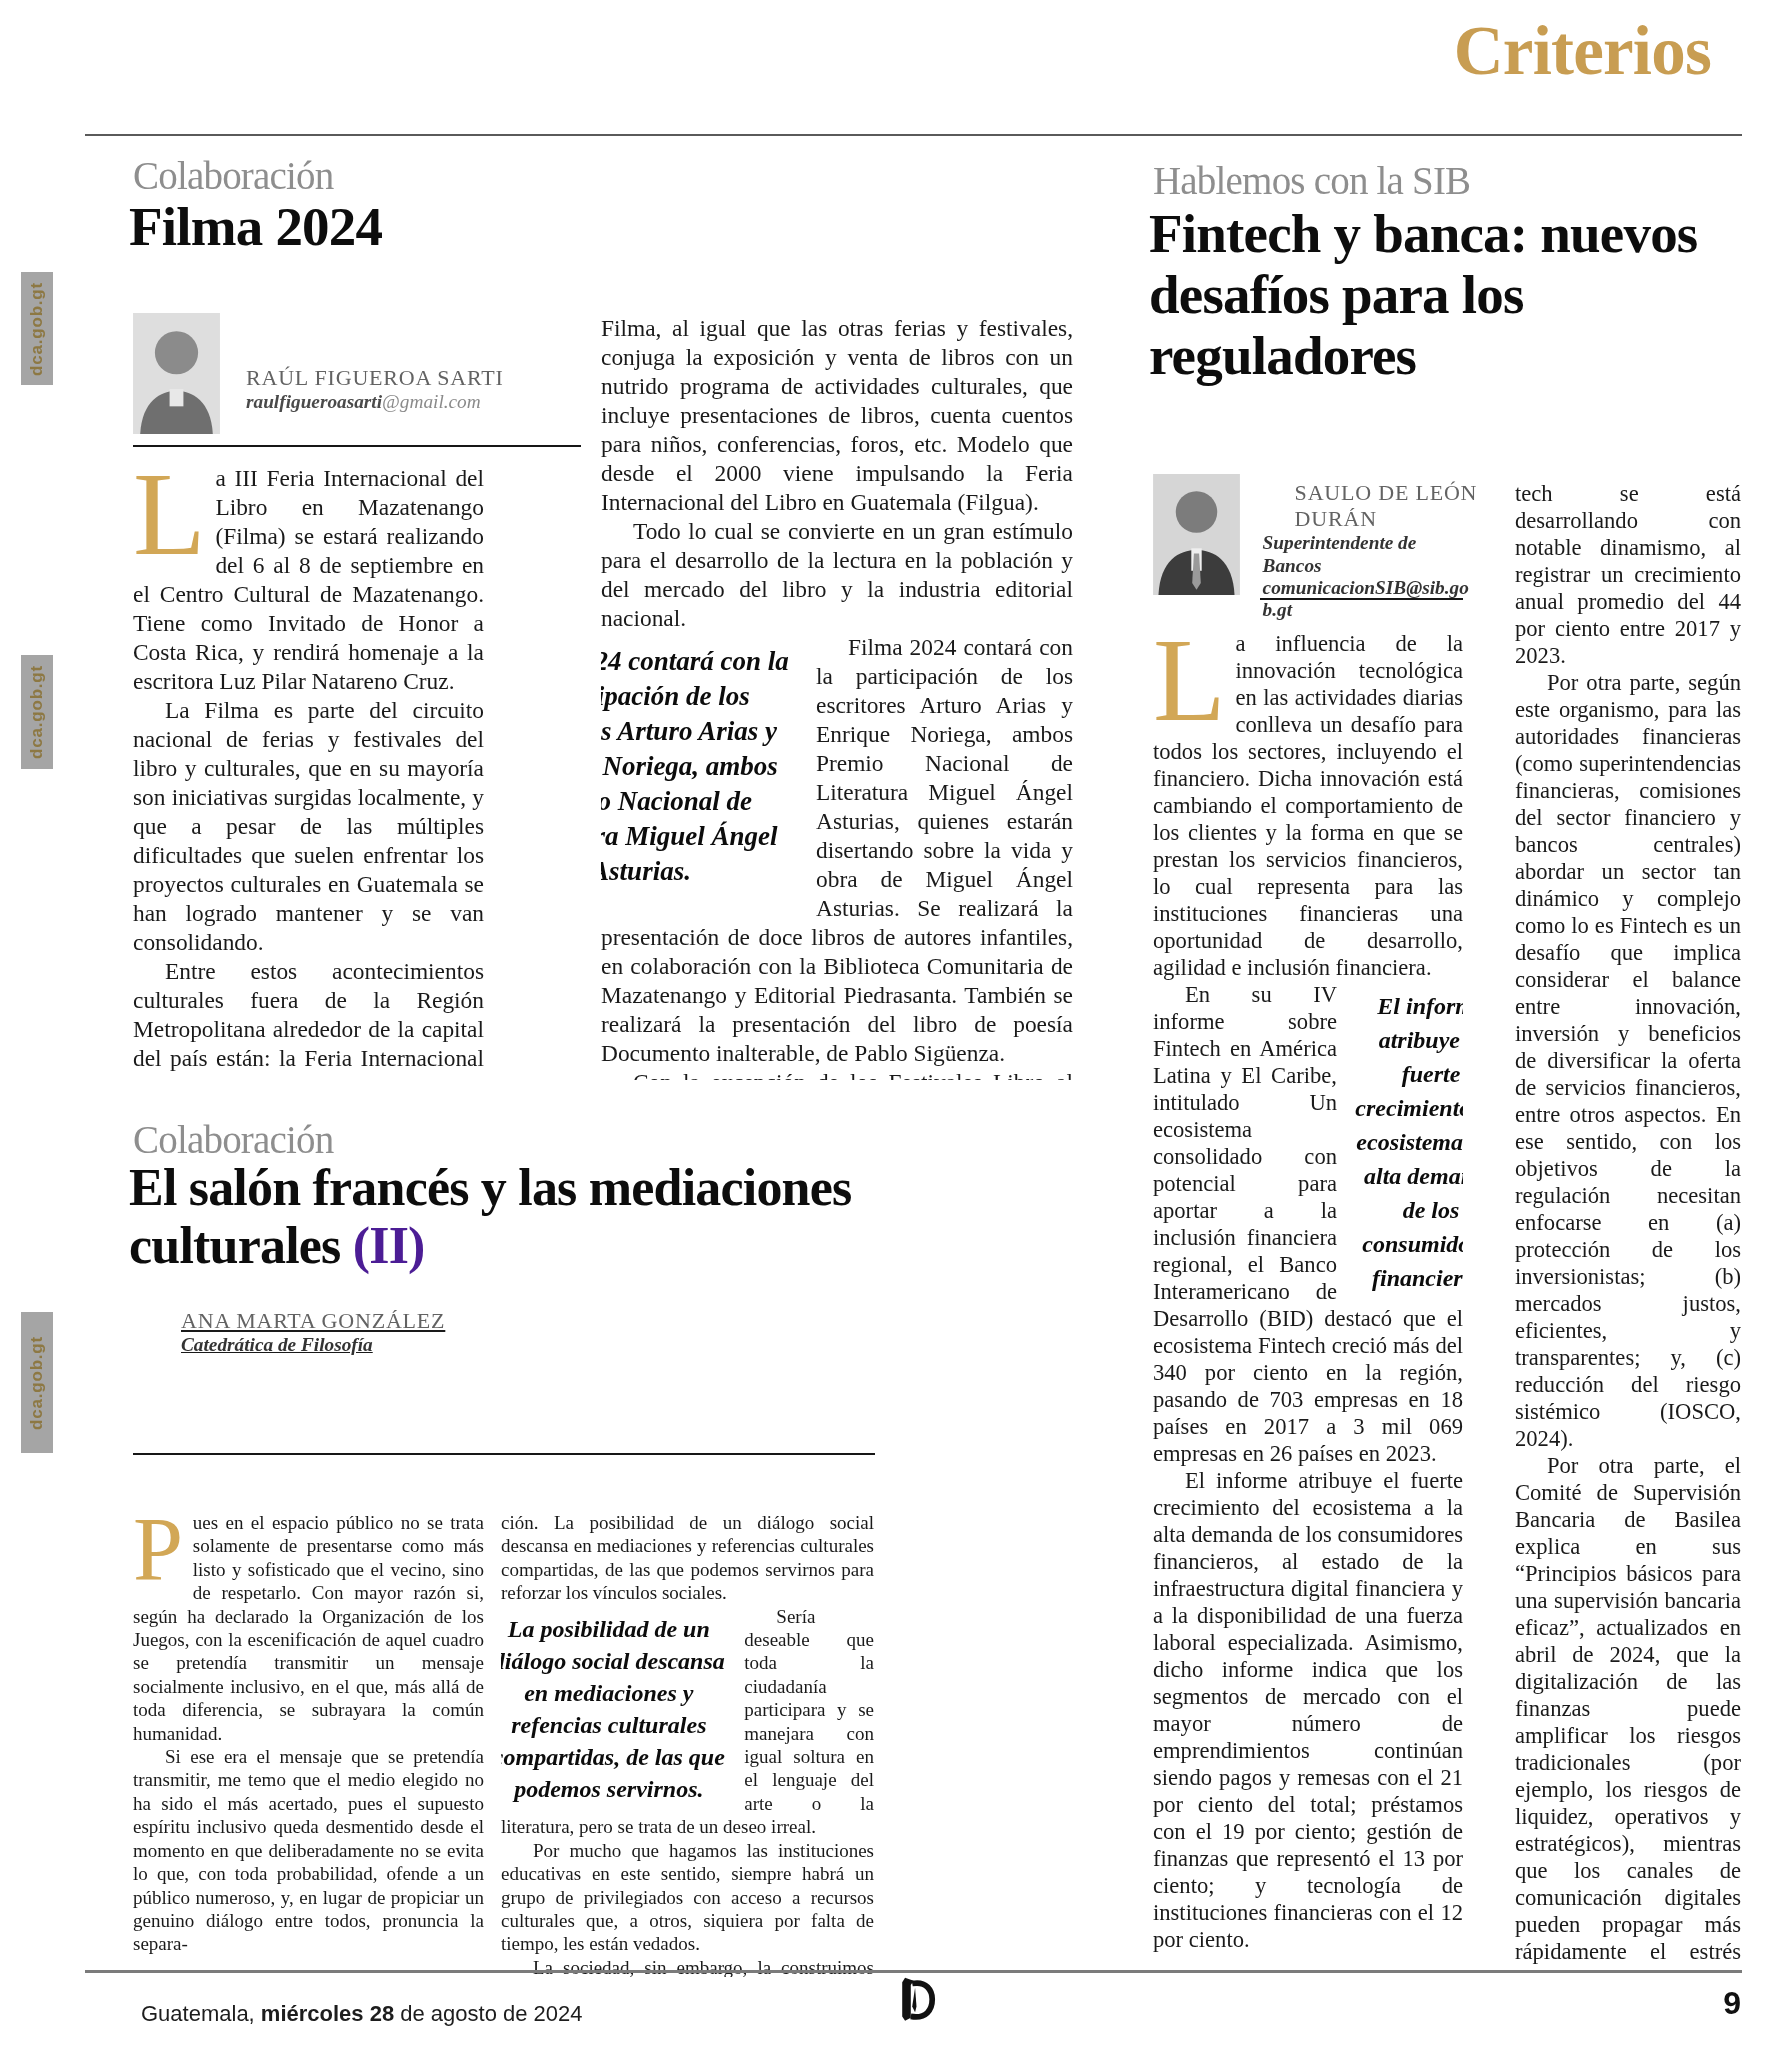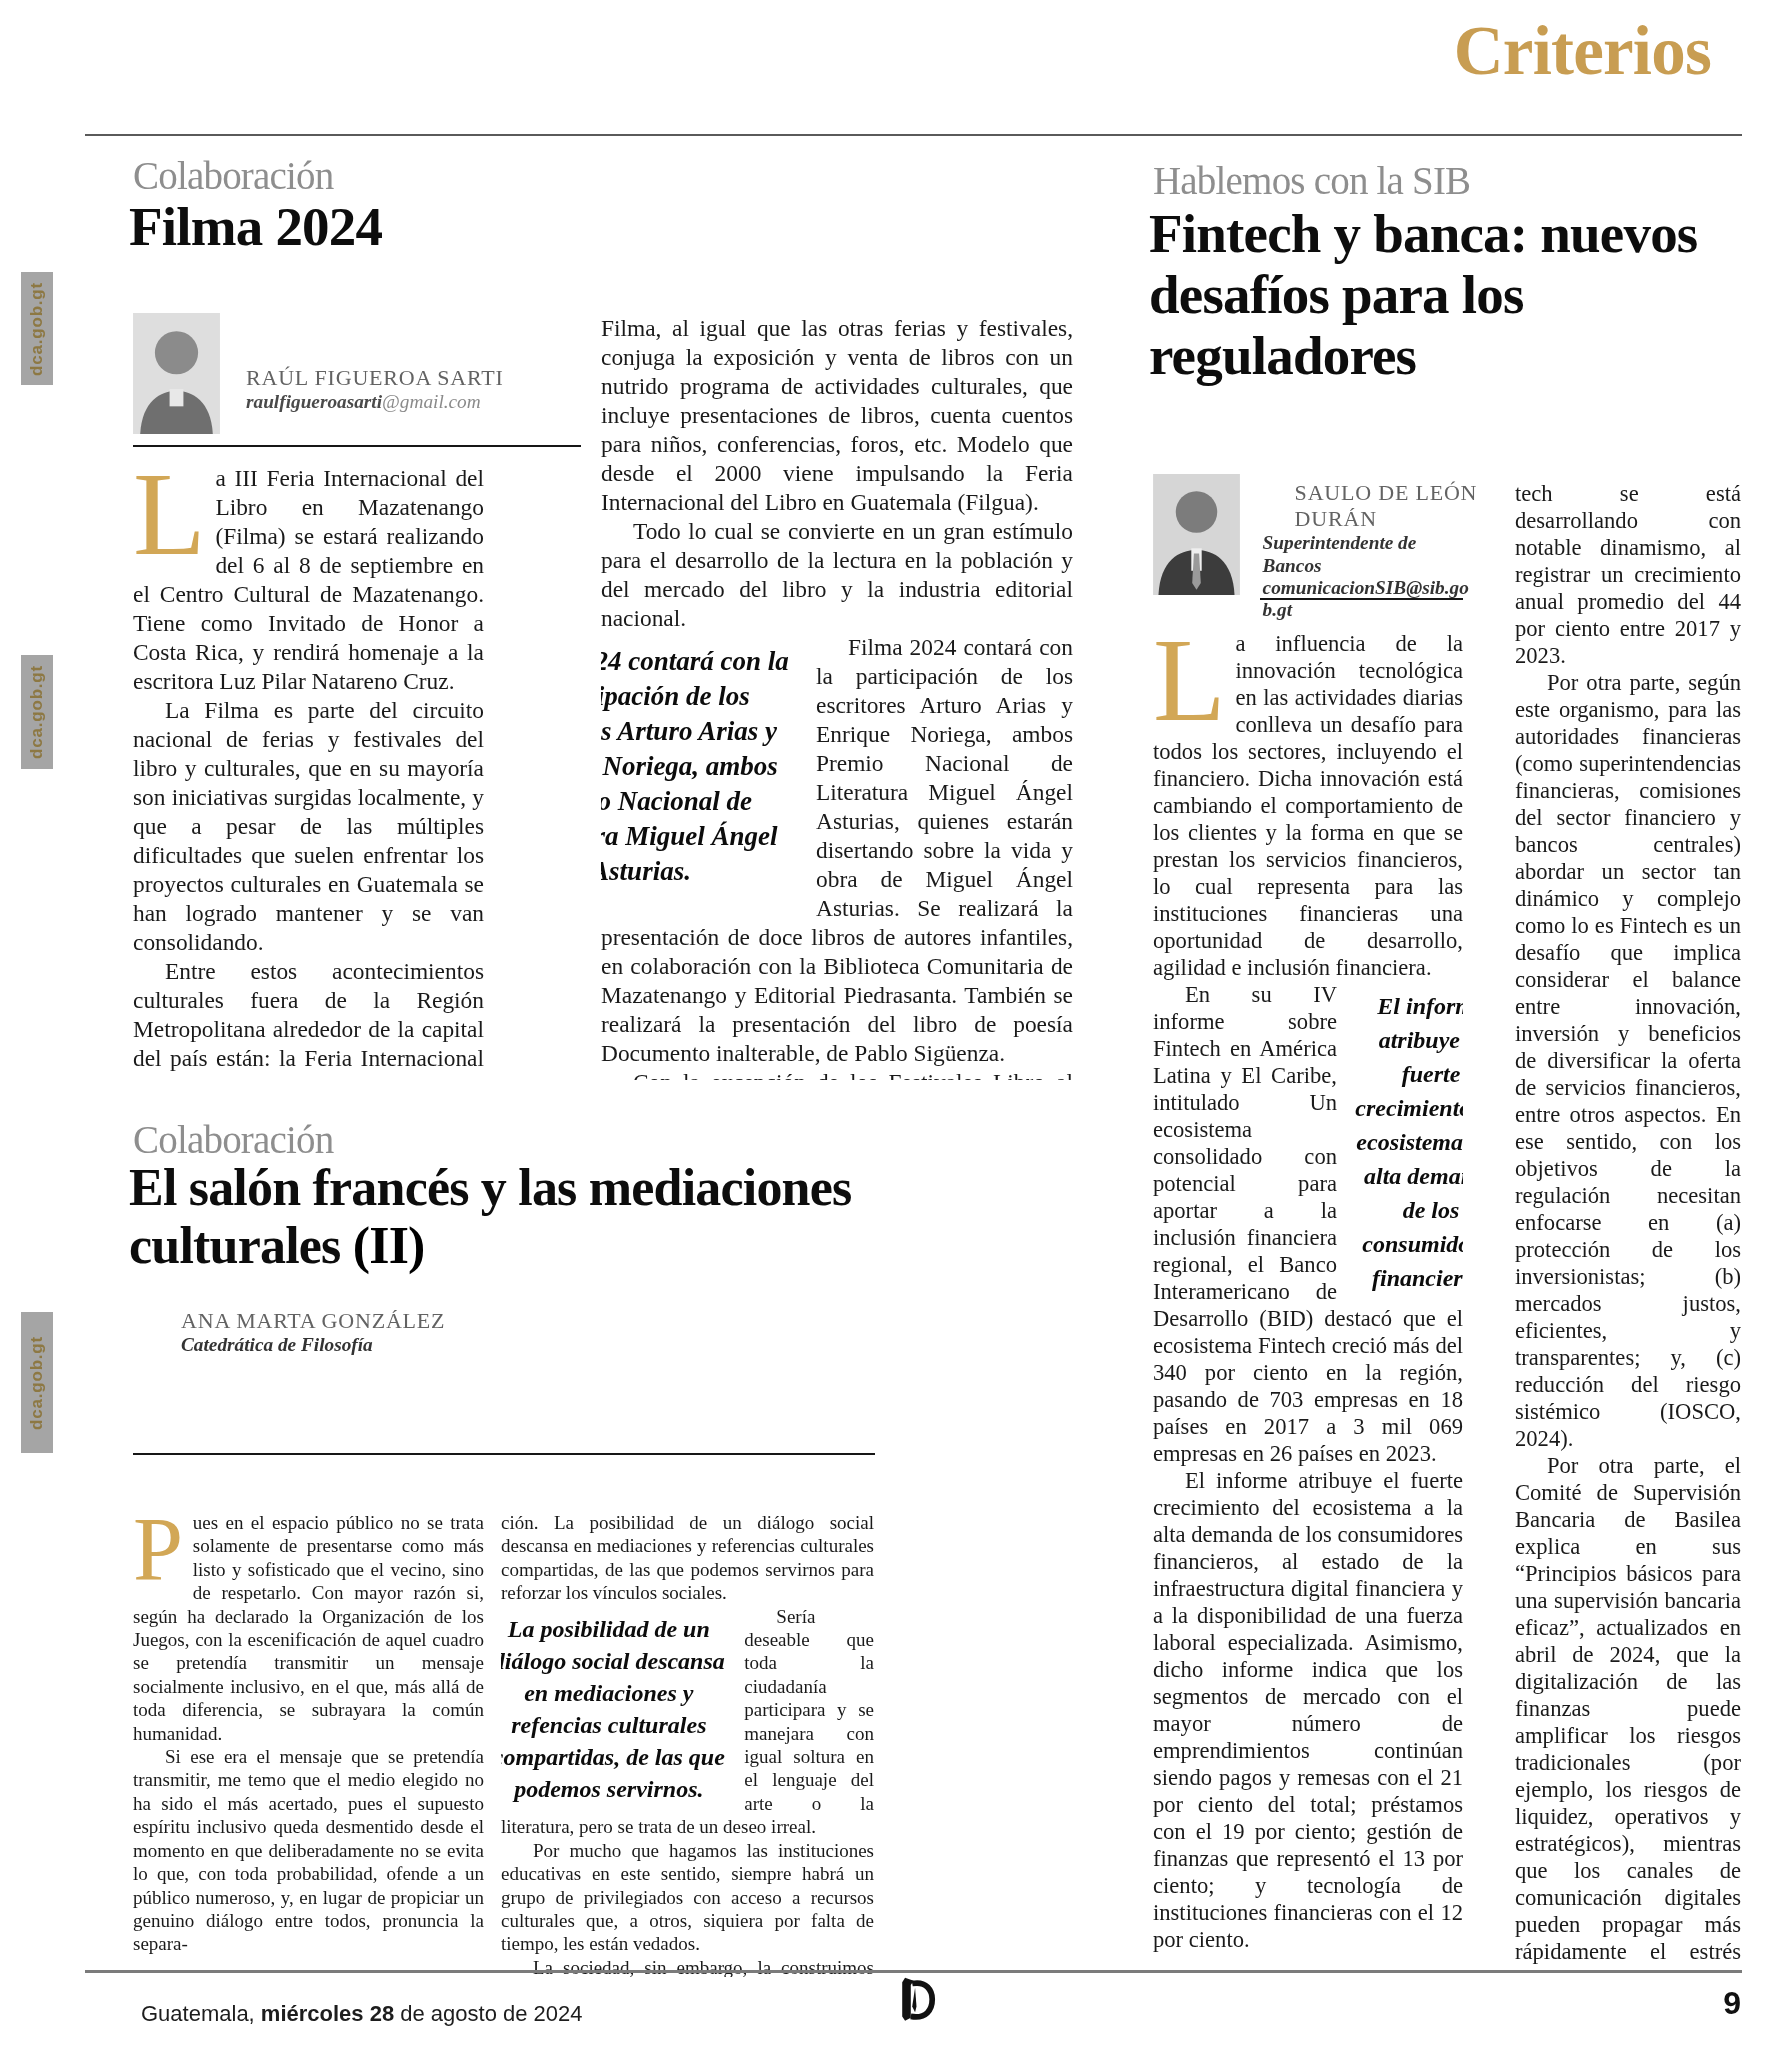--- a/index.html
+++ b/index.html
@@ -11,21 +11,21 @@
   .side-tab span{writing-mode:vertical-rl;transform:rotate(180deg);
             font-family:"Liberation Sans", sans-serif;font-weight:bold;
             font-size:17px;color:#8d7843;letter-spacing:0.8px;}
   
   .criterios{position:absolute;left:1129px;top:12px;width:582px;text-align:right;
              font-size:69px;font-weight:bold;color:#c89d52;letter-spacing:-0.8px;}
   .top-rule{position:absolute;left:85px;top:134px;width:1657px;height:2.4px;background:#5a5a5a;}
   
   .kicker{position:absolute;color:#8e8e8e;font-size:39px;letter-spacing:-0.8px;}
   .title{position:absolute;font-weight:bold;color:#0d0d0d;letter-spacing:-0.8px;}
-  .title .muted{color:#000000;text-align:right;}
+  .title .muted{color:#4c1d95;text-align:right;}
   
   .author{position:absolute;display:flex;}
   .photo{width:87px;height:121px;background:#e2e2e2;flex:0 0 auto;}
   .photo svg{display:block;width:100%;height:100%;}
   .a-meta{display:flex;flex-direction:column;justify-content:flex-end;padding:0 0 21px 26px;}
   .a-name{font-size:22px;color:#636363;letter-spacing:0.8px;}
   .a-role{font-size:19.3px;font-style:italic;font-weight:bold;color:#333;line-height:1.15;}
   .a-mail{font-size:19.3px;font-style:italic;color:#8a8a8a;line-height:1.15;}
   .a-mail .mu{font-weight:bold;color:#4a4a4a;}
   .a-rule{position:absolute;height:2.4px;background:#161616;}
@@ -140,21 +140,21 @@
     <p>Por otra parte, el Comité de Supervisión Bancaria de Basilea explica en sus “Principios básicos para una supervisión bancaria eficaz”, actualizados en abril de 2024, que la digitalización de las finanzas puede amplificar los riesgos tradicionales (por ejemplo, los riesgos de liquidez, operativos y estratégicos), mientras que los canales de comunicación digitales pueden propagar más rápidamente el estrés bancario.</p>
 
   </div>
 
   <div class="kicker" style="left:133px;top:1117px;">Colaboración</div>
   <div class="title" style="left:129px;top:1159px;width:854px;font-size:52px;line-height:58px;">
     <span>El salón francés y las mediaciones culturales </span><span class="muted">(II)</span>
   </div>
 
   <div class="author" style="left:133px;top:1308px;width:750px;">
-    <div class="a-meta" style="padding:0 0 24px 48px;">
+    <div class="a-meta" style="padding:0 0 24px 48px;text-decoration:underline;">
       <div class="a-name">ANA MARTA GONZÁLEZ</div>
       <div class="a-role">Catedrática de Filosofía</div>
     </div>
   </div>
   <div class="a-rule" style="left:133px;top:1453px;width:742px;"></div>
 
   <div class="col" style="left:133px;top:1511px;width:351px;height:466px;font-size:19px;line-height:23.4px;">
     <p class="ni"><span class="dc small">P</span><span>ues en el espacio público no se trata solamente de presentarse como más listo y sofisticado que el vecino, sino de respetarlo. Con mayor razón si, según ha declarado la Organización de los Juegos, con la escenificación de aquel cuadro se pretendía transmitir un mensaje socialmente inclusivo, en el que, más allá de toda diferencia, se subrayara la común humanidad.</span></p>
     <p>Si ese era el mensaje que se pretendía transmitir, me temo que el medio elegido no ha sido el más acertado, pues el supuesto espíritu inclusivo queda desmentido desde el momento en que deliberadamente no se evita lo que, con toda probabilidad, ofende a un público numeroso, y, en lugar de propiciar un genuino diálogo entre todos, pronuncia la separa-</p>
   </div>

